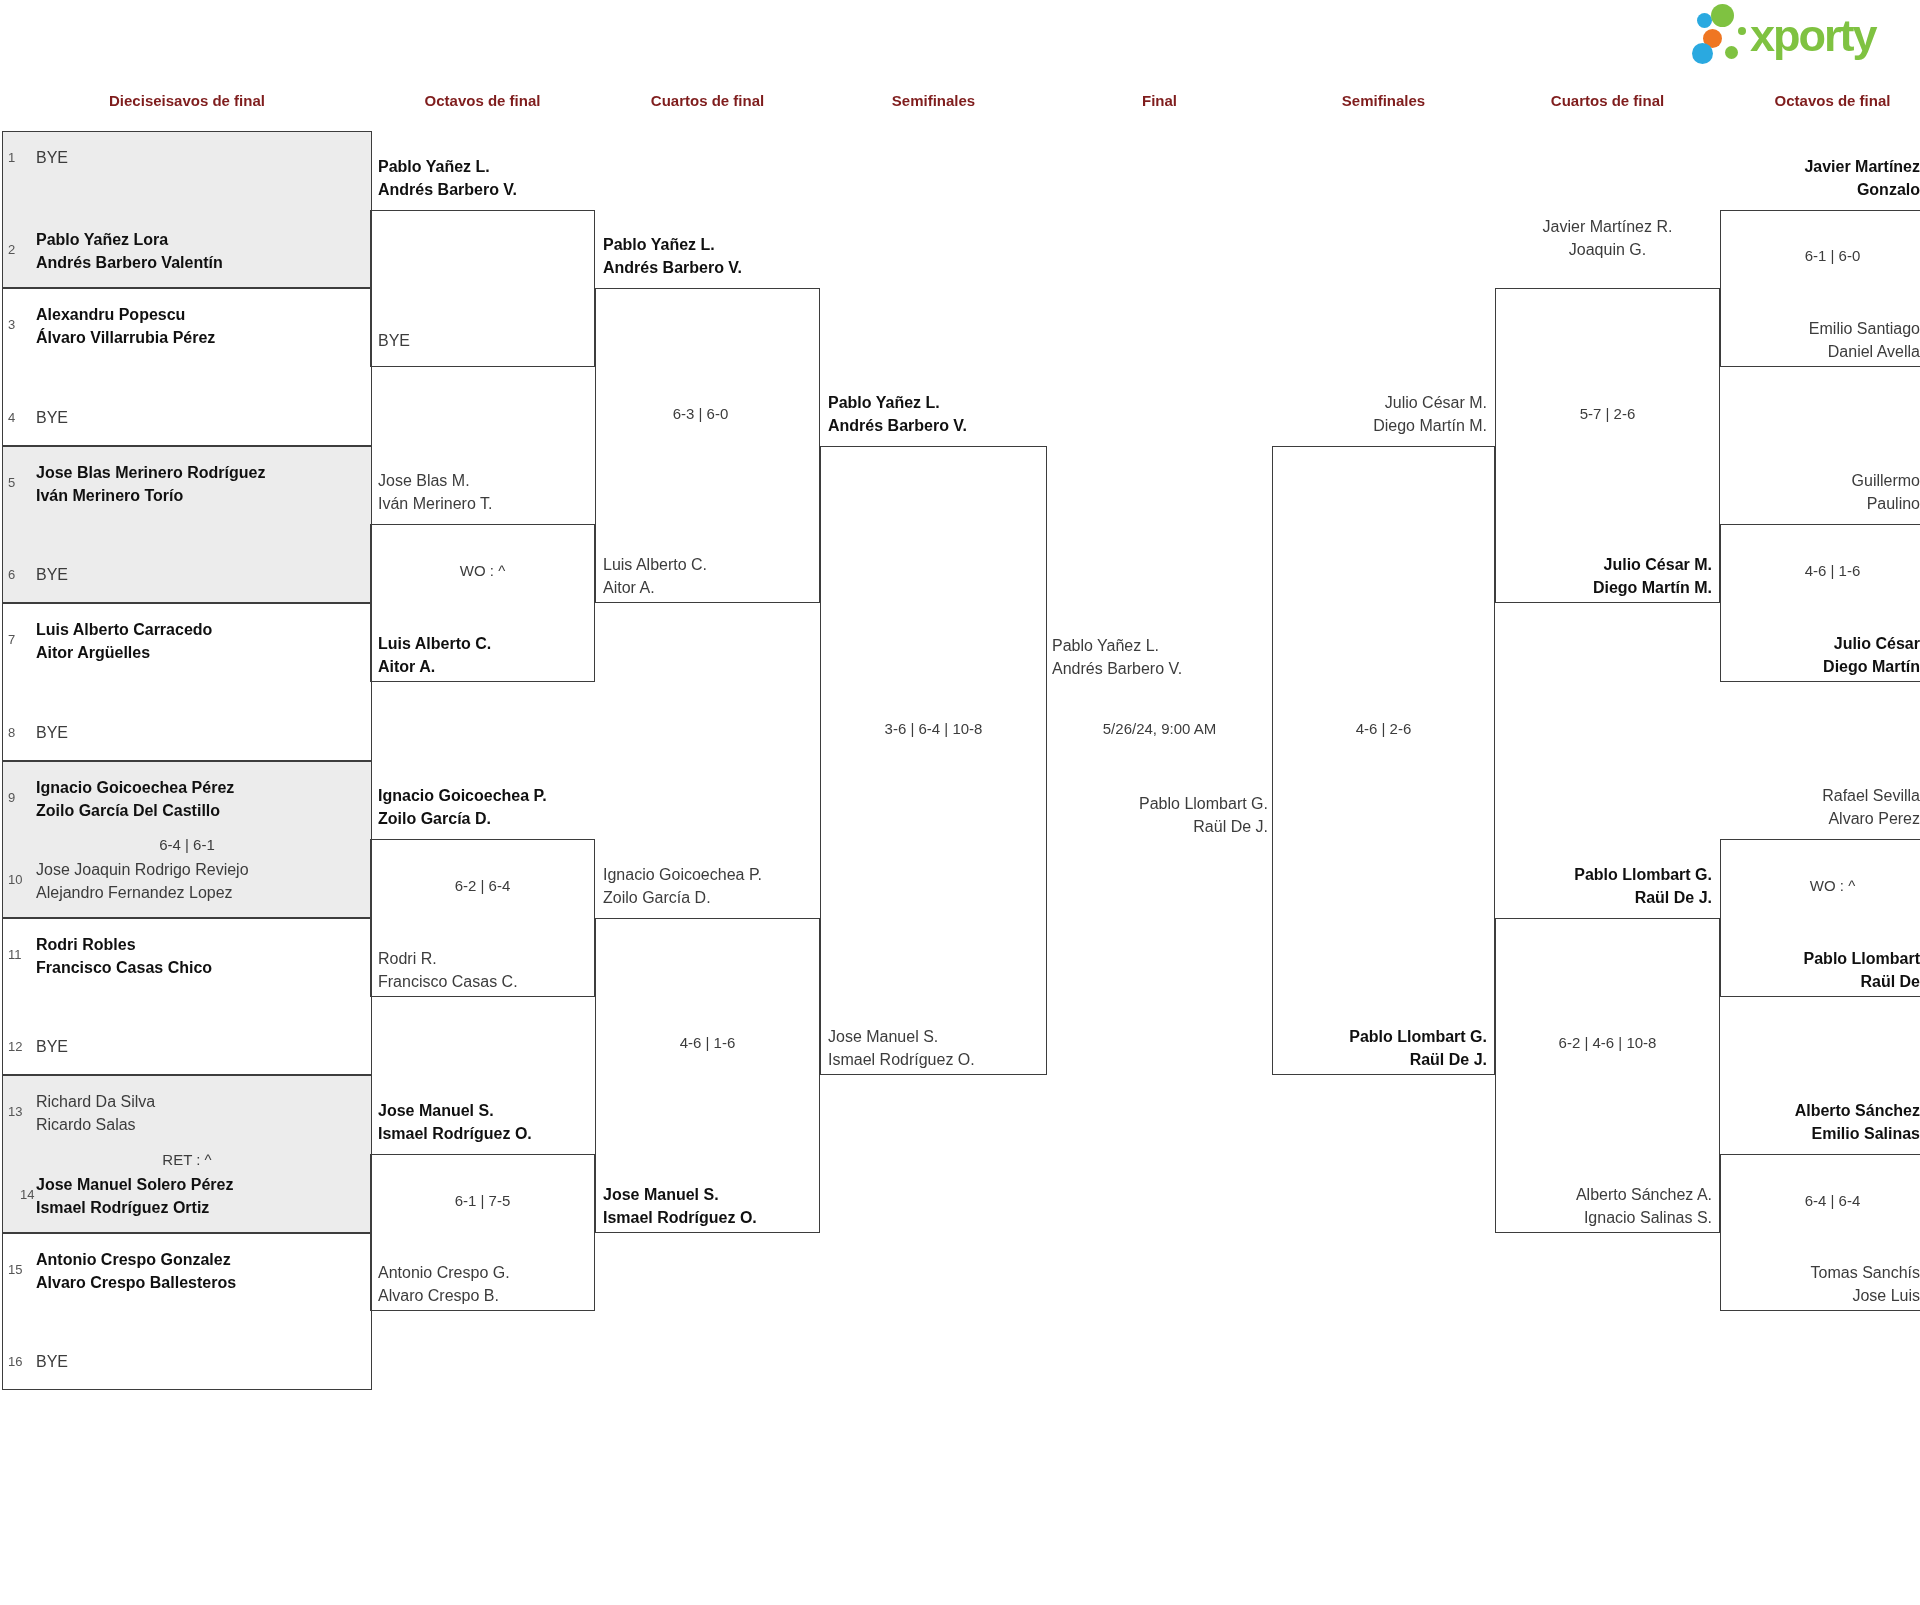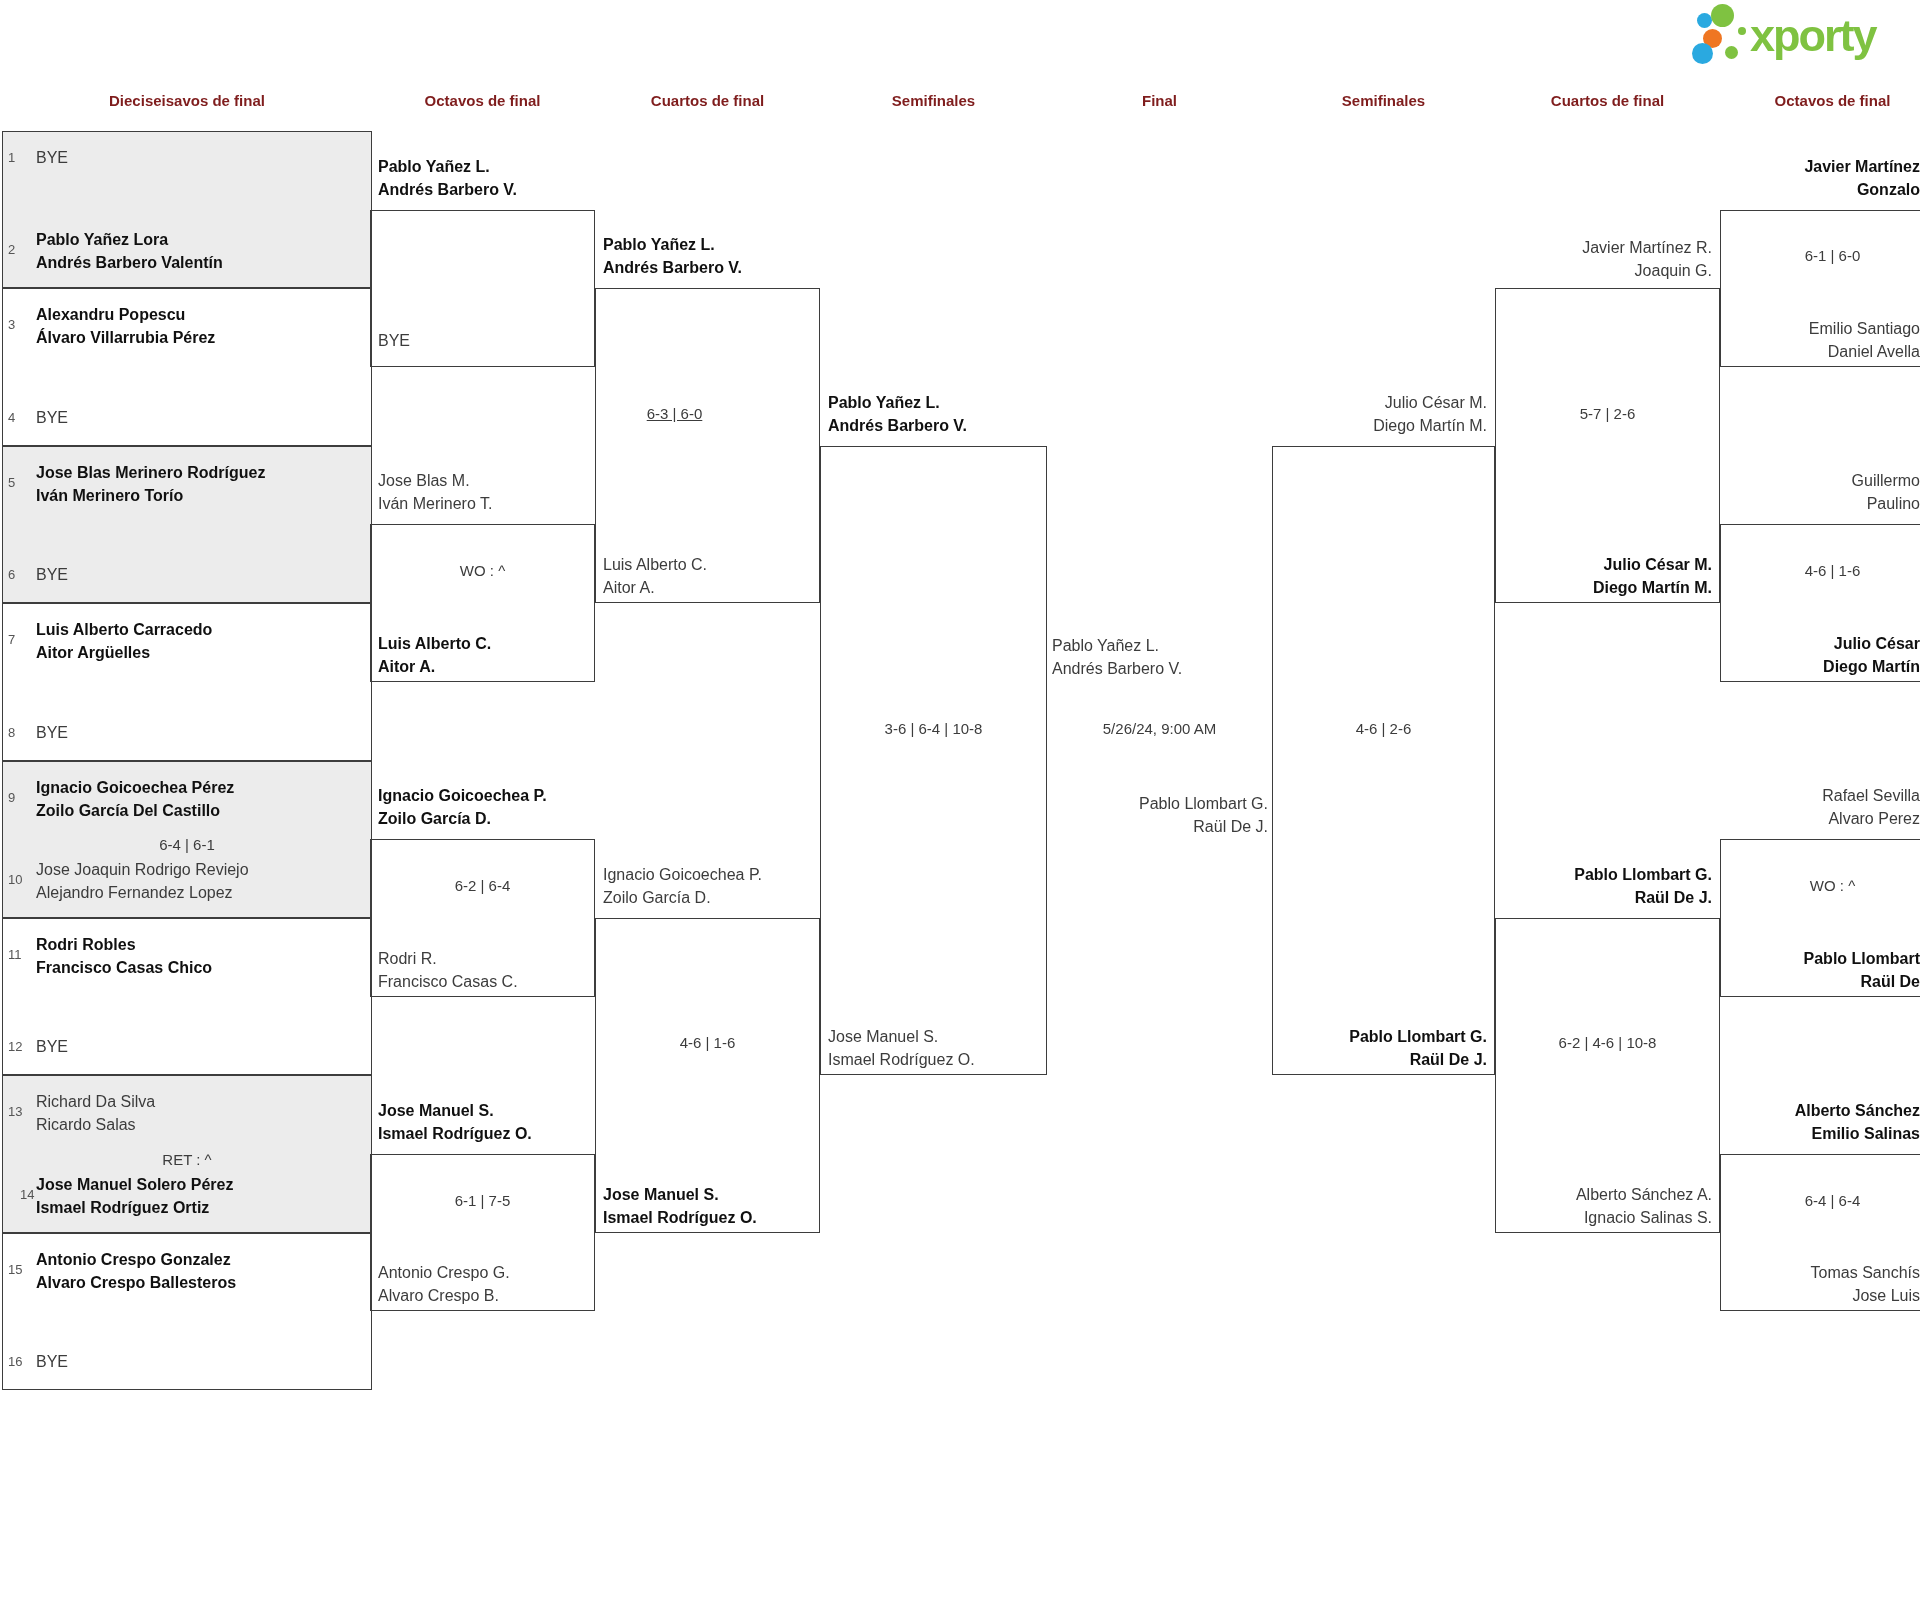--- a/index.html
+++ b/index.html
@@ -169,21 +169,21 @@
       <div class="score" style="left: 370px; top: 1190.62px; width: 225px;">6-1 | 7-5</div>
       <div class="rbox" style="left: 595px; top: 288.375px; width: 225px; height: 314.75px;"></div>
       <div class="lbl b" style="left: 603px; top: 233.375px; width: 209px; text-align: left;">
         <div>Pablo Yañez L.</div>
         <div>Andrés Barbero V.</div>
       </div>
       <div class="lbl" style="left: 603px; top: 553.125px; width: 209px; text-align: left;">
         <div>Luis Alberto C.</div>
         <div>Aitor A.</div>
       </div>
-      <div class="score" style="left: 562px; top: 403.75px; width: 225px; text-decoration: underline;">6-3 | 6-0</div>
+      <div class="score" style="left: 588px; top: 403.75px; width: 225px;">6-3 | 6-0</div>
       <div class="rbox" style="left: 595px; top: 917.875px; width: 225px; height: 314.75px;"></div>
       <div class="lbl" style="left: 603px; top: 862.875px; width: 209px; text-align: left;">
         <div>Ignacio Goicoechea P.</div>
         <div>Zoilo García D.</div>
       </div>
       <div class="lbl b" style="left: 603px; top: 1182.62px; width: 209px; text-align: left;">
         <div>Jose Manuel S.</div>
         <div>Ismael Rodríguez O.</div>
       </div>
       <div class="score" style="left: 595px; top: 1033.25px; width: 225px;">4-6 | 1-6</div>
@@ -201,21 +201,21 @@
       <div class="lbl" style="left: 1280px; top: 390.75px; width: 207px; text-align: right;">
         <div>Julio César M.</div>
         <div>Diego Martín M.</div>
       </div>
       <div class="lbl b" style="left: 1280px; top: 1025.25px; width: 207px; text-align: right;">
         <div>Pablo Llombart G.</div>
         <div>Raül De J.</div>
       </div>
       <div class="score" style="left: 1272px; top: 718.5px; width: 223px;">4-6 | 2-6</div>
       <div class="rbox" style="left: 1495px; top: 288.375px; width: 225px; height: 314.75px;"></div>
-      <div class="lbl" style="left: 1503px; top: 236px; width: 209px; text-align: right;">
+      <div class="lbl" style="left: 1503px; top: 215px; width: 209px; text-align: center;">
         <div>Javier Martínez R.</div>
         <div>Joaquin G.</div>
       </div>
       <div class="lbl b" style="left: 1503px; top: 553.125px; width: 209px; text-align: right;">
         <div>Julio César M.</div>
         <div>Diego Martín M.</div>
       </div>
       <div class="score" style="left: 1495px; top: 403.75px; width: 225px;">5-7 | 2-6</div>
       <div class="rbox" style="left: 1495px; top: 917.875px; width: 225px; height: 314.75px;"></div>
       <div class="lbl b" style="left: 1503px; top: 862.875px; width: 209px; text-align: right;">

